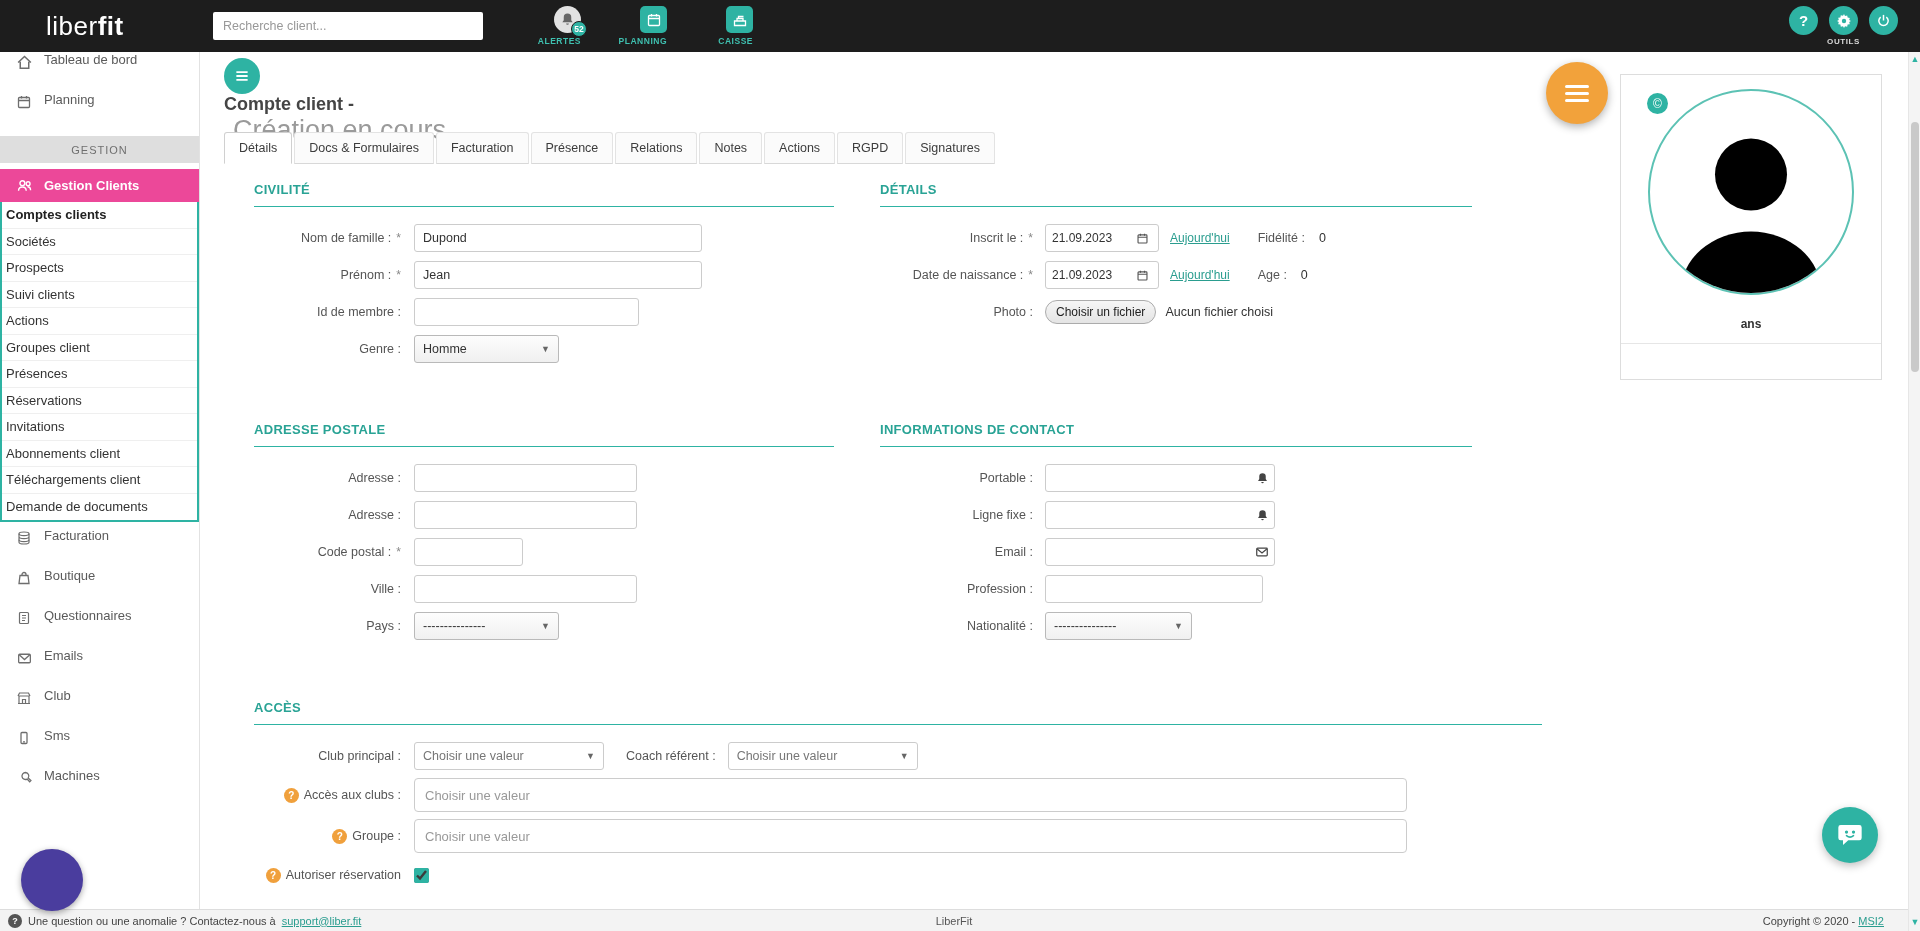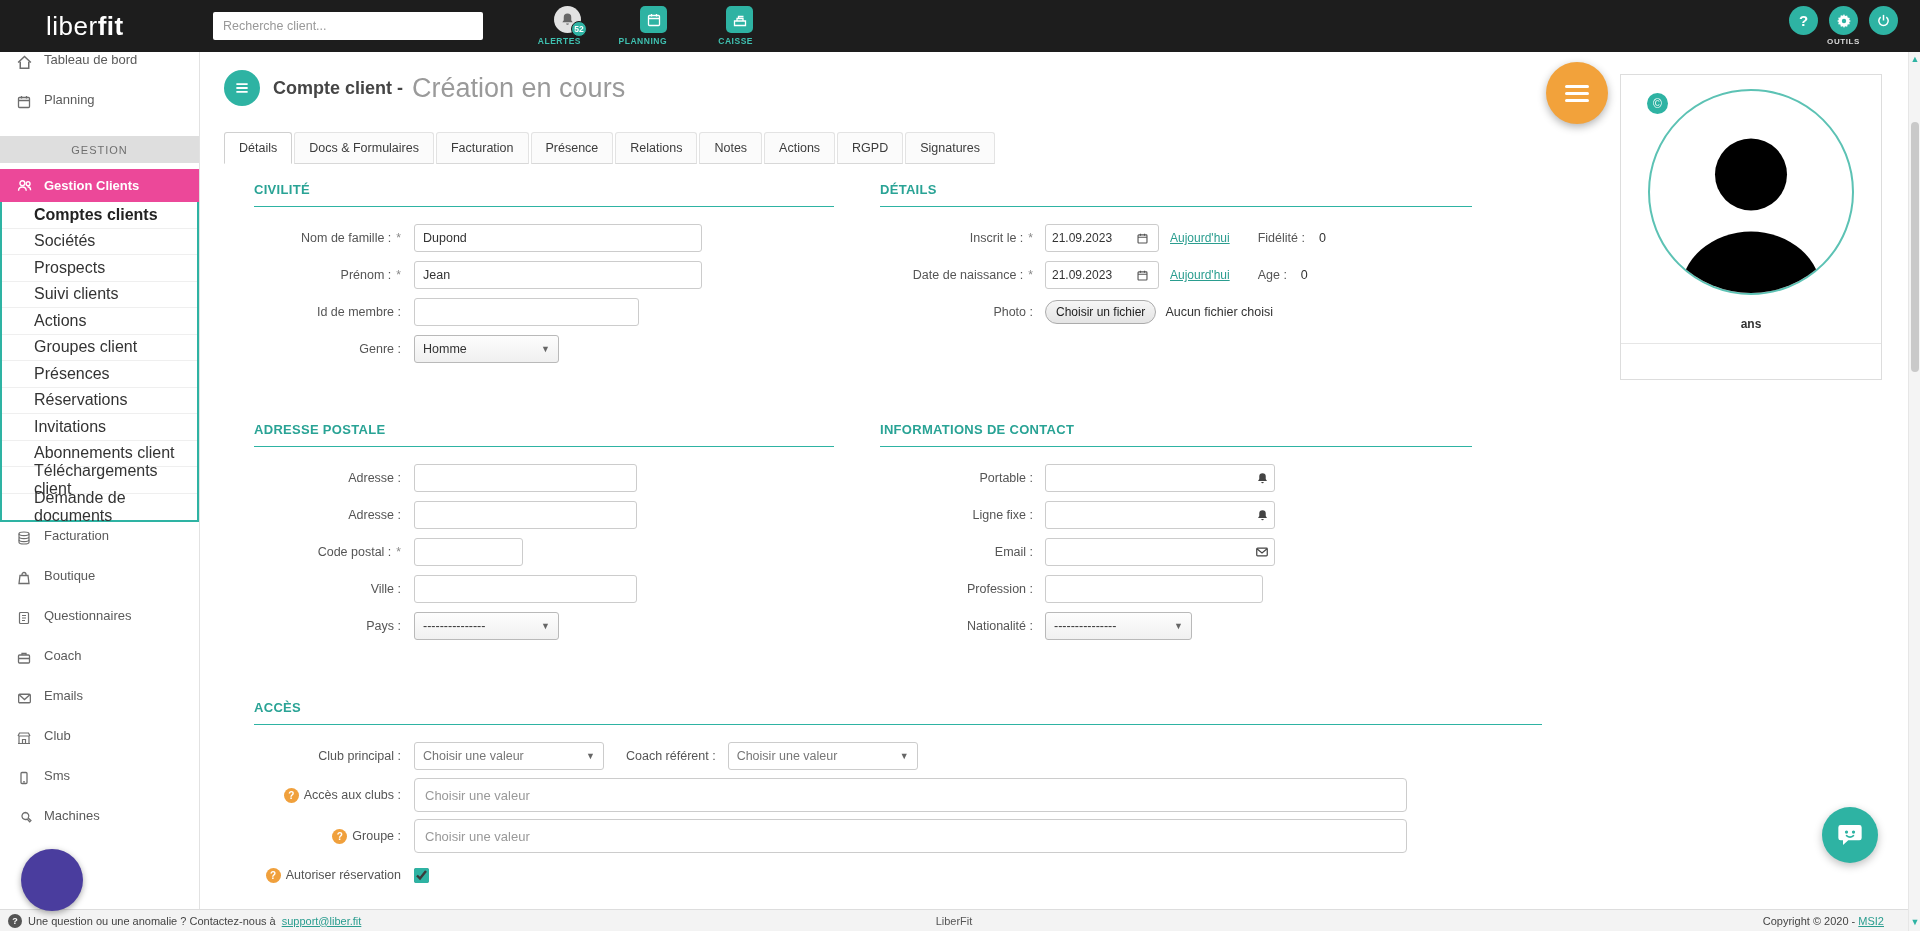--- a/index.html
+++ b/index.html
@@ -26,42 +26,42 @@
   
   .sidebar { position:absolute; top:52px; left:0; width:200px; bottom:22px; background:#fff; border-right:1px solid #e2e2e2; z-index:20; overflow:hidden; }
   .side-item { height:40px; display:flex; padding-left:14px; cursor:pointer; color:#5a5a5a; }
   .sicon { width:20px; height:20px; margin-right:10px; display:flex; align-items:center; justify-content:center; color:#6e6e6e; flex:0 0 20px; }
   .slabel { font-size:13px; }
   .side-section { height:27px; background:#dedede; color:#6f6f6f; font-size:11px; letter-spacing:1px; display:flex; align-items:center; justify-content:center; margin:4px 0 6px 0; }
   .side-active { height:33px; background:#ec4899; color:#fff; display:flex; align-items:center; padding-left:14px; cursor:pointer; }
   .side-active .sicon { color:#fff; }
   .side-active .slabel { font-size:13px; font-weight:700; }
   .submenu { border-left:2px solid #2eb3a3; border-right:2px solid #2eb3a3; border-bottom:2px solid #2eb3a3; margin-bottom:6px; }
-  .sub-item { height:26.5px; display:flex; align-items:center; padding-left:32px; font-size:16px; color:#333; border-bottom:1px solid #efefef; cursor:pointer; }
+  .sub-item { height:26.5px; display:flex; align-items:center; padding-left:4px; font-size:13px; color:#333; border-bottom:1px solid #efefef; cursor:pointer; }
   .sub-item:last-child { border-bottom:none; }
   .sub-item.current { font-weight:700; color:#222; }
 
   
   .footer { position:absolute; bottom:0; left:0; right:12px; height:22px; background:#f3f3f3; border-top:1px solid #ddd; display:flex; align-items:center; font-size:11px; color:#444; z-index:60; }
   .footer-left { display:flex; align-items:center; gap:6px; padding-left:8px; }
   .f-qicon { width:14px; height:14px; border-radius:50%; background:#555; color:#fff; font-size:9px; font-weight:700; display:flex; align-items:center; justify-content:center; }
   .footer-center { position:absolute; left:0; right:0; text-align:center; color:#555; }
   .footer-right { margin-left:auto; padding-right:24px; z-index:1; }
   a.link { color:#2a9d8f; text-decoration:underline; cursor:pointer; }
 
   
   .vscroll { position:absolute; top:52px; right:0; width:12px; bottom:0; background:#f4f4f4; border-left:1px solid #e6e6e6; z-index:70; }
   .vthumb { position:absolute; top:70px; left:2px; width:8px; height:250px; background:#c9c9c9; border-radius:4px; }
   .varrow { position:absolute; left:0; width:12px; height:14px; display:flex; align-items:center; justify-content:center; color:#2eb3a3; font-size:9px; cursor:pointer; }
   .varrow.up { top:0; }
   .varrow.down { bottom:2px; }
 
   
   .main { position:absolute; top:52px; left:200px; right:12px; bottom:22px; background:#fff; overflow:hidden; }
-  .page-header { position:absolute; top:18px; left:24px; display:flex; align-items:center; }
+  .page-header { position:absolute; top:6px; left:24px; display:flex; align-items:flex-start;flex-direction:column; }
   .ph-icon { width:36px; height:36px; border-radius:50%; background:#2eb3a3; display:flex; align-items:center; justify-content:center; margin-right:13px; }
   .ph-bold { font-size:18px; font-weight:700; color:#454545; }
   .ph-light { font-size:27px; font-weight:300; color:#9a9a9a; margin-left:9px; }
 
   .tabs { position:absolute; top:80px; left:24px; display:flex; align-items:flex-end; }
   .tab { padding:8px 14px; font-size:12.5px; color:#3c3c3c; border:1px solid #e3e3e3; border-bottom:1px solid #d8d8d8; background:#fbfbfb; border-radius:3px 3px 0 0; margin-right:2px; cursor:pointer; }
   .tab.active { background:#fff; border:1px solid #d0d0d0; border-bottom:1px solid #fff; }
 
   .section { position:absolute; }
   .sec-title { font-size:13px; font-weight:700; color:#29a395; letter-spacing:.3px; border-bottom:1px solid #2eb3a3; padding-bottom:9px; margin-bottom:16px; }
@@ -246,29 +246,20 @@
     <span class="sicon">
         <svg width="16" height="16" viewBox="0 0 16 16" fill="none" stroke="currentColor" stroke-width="1.2">
           <rect x="3.5" y="2.5" width="9" height="11" rx="1"></rect>
           <path d="M6 5.5h4M6 8h4M6 10.5h3"></path>
         </svg>
       </span>
     <span class="slabel">Questionnaires</span>
   </div>
   <div class="side-item">
     <span class="sicon">
-        <svg width="16" height="16" viewBox="0 0 16 16" fill="none" stroke="currentColor" stroke-width="1.3">
-          <rect x="2.5" y="5" width="11" height="8" rx="1"></rect>
-          <path d="M6 5V3.5h4V5M2.5 8.5h11"></path>
-        </svg>
-      </span>
-    <span class="slabel">Coach</span>
-  </div>
-  <div class="side-item">
-    <span class="sicon">
         <svg width="17" height="17" viewBox="0 0 16 16" fill="none" stroke="currentColor" stroke-width="1.2">
           <rect x="2.5" y="4" width="11" height="8" rx="1"></rect>
           <path d="M3 4.5 8 9l5-4.5"></path>
         </svg>
       </span>
     <span class="slabel">Emails</span>
   </div>
   <div class="side-item">
     <span class="sicon">
         <svg width="16" height="16" viewBox="0 0 16 16" fill="none" stroke="currentColor" stroke-width="1.2">

